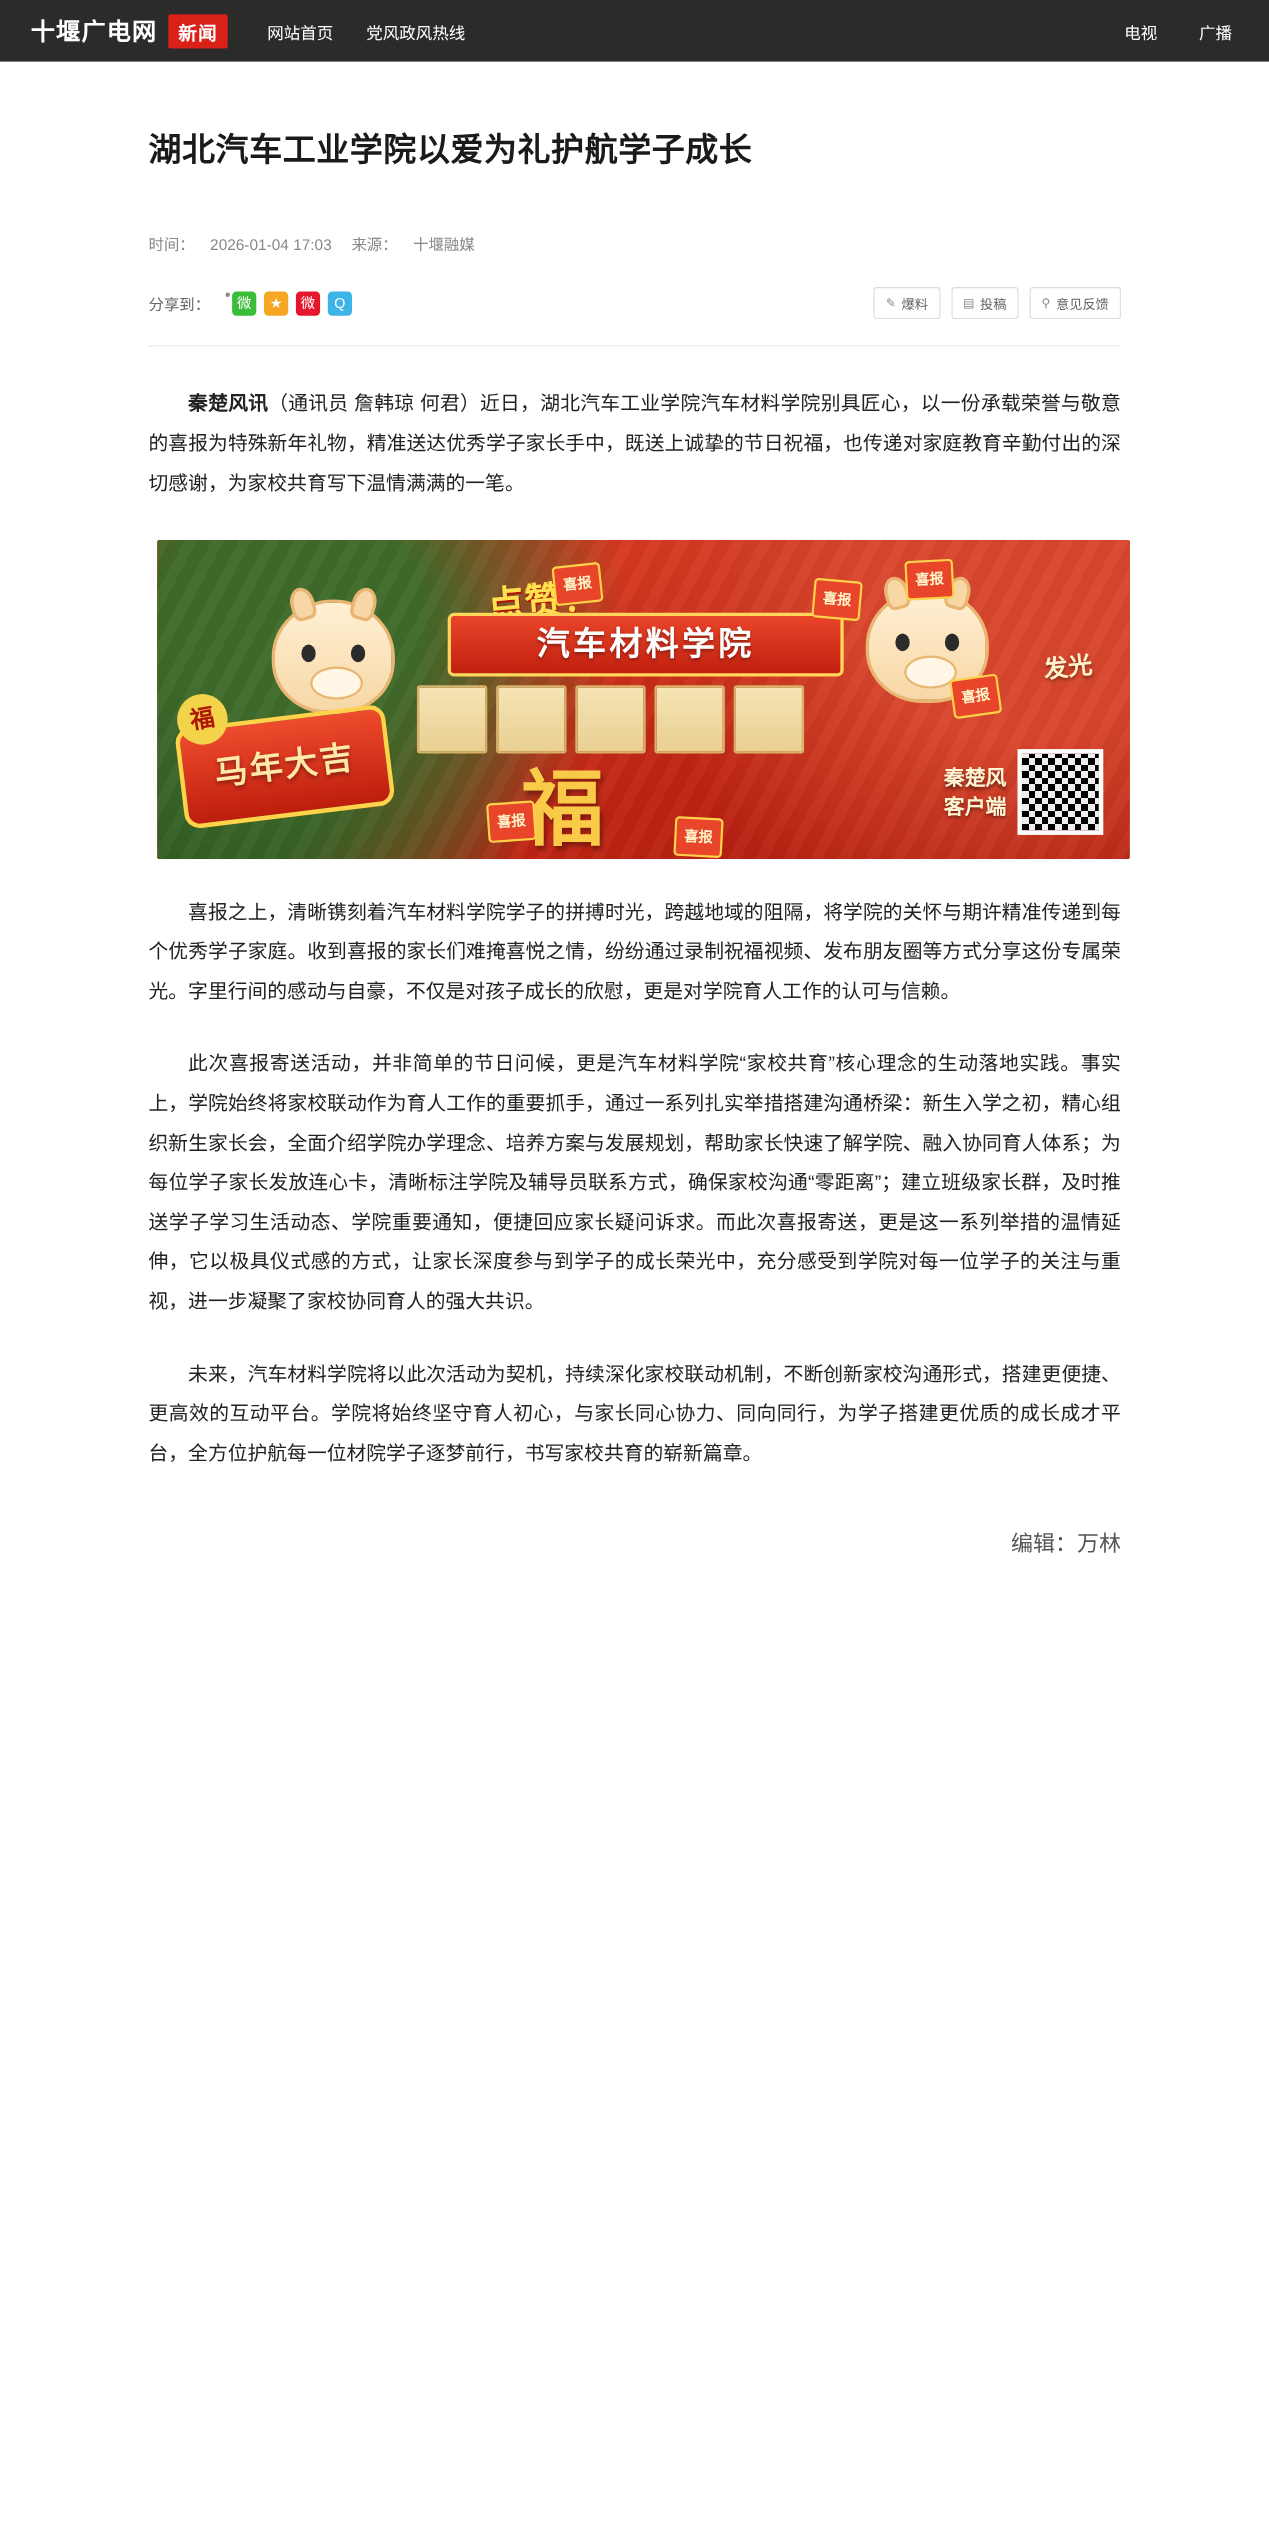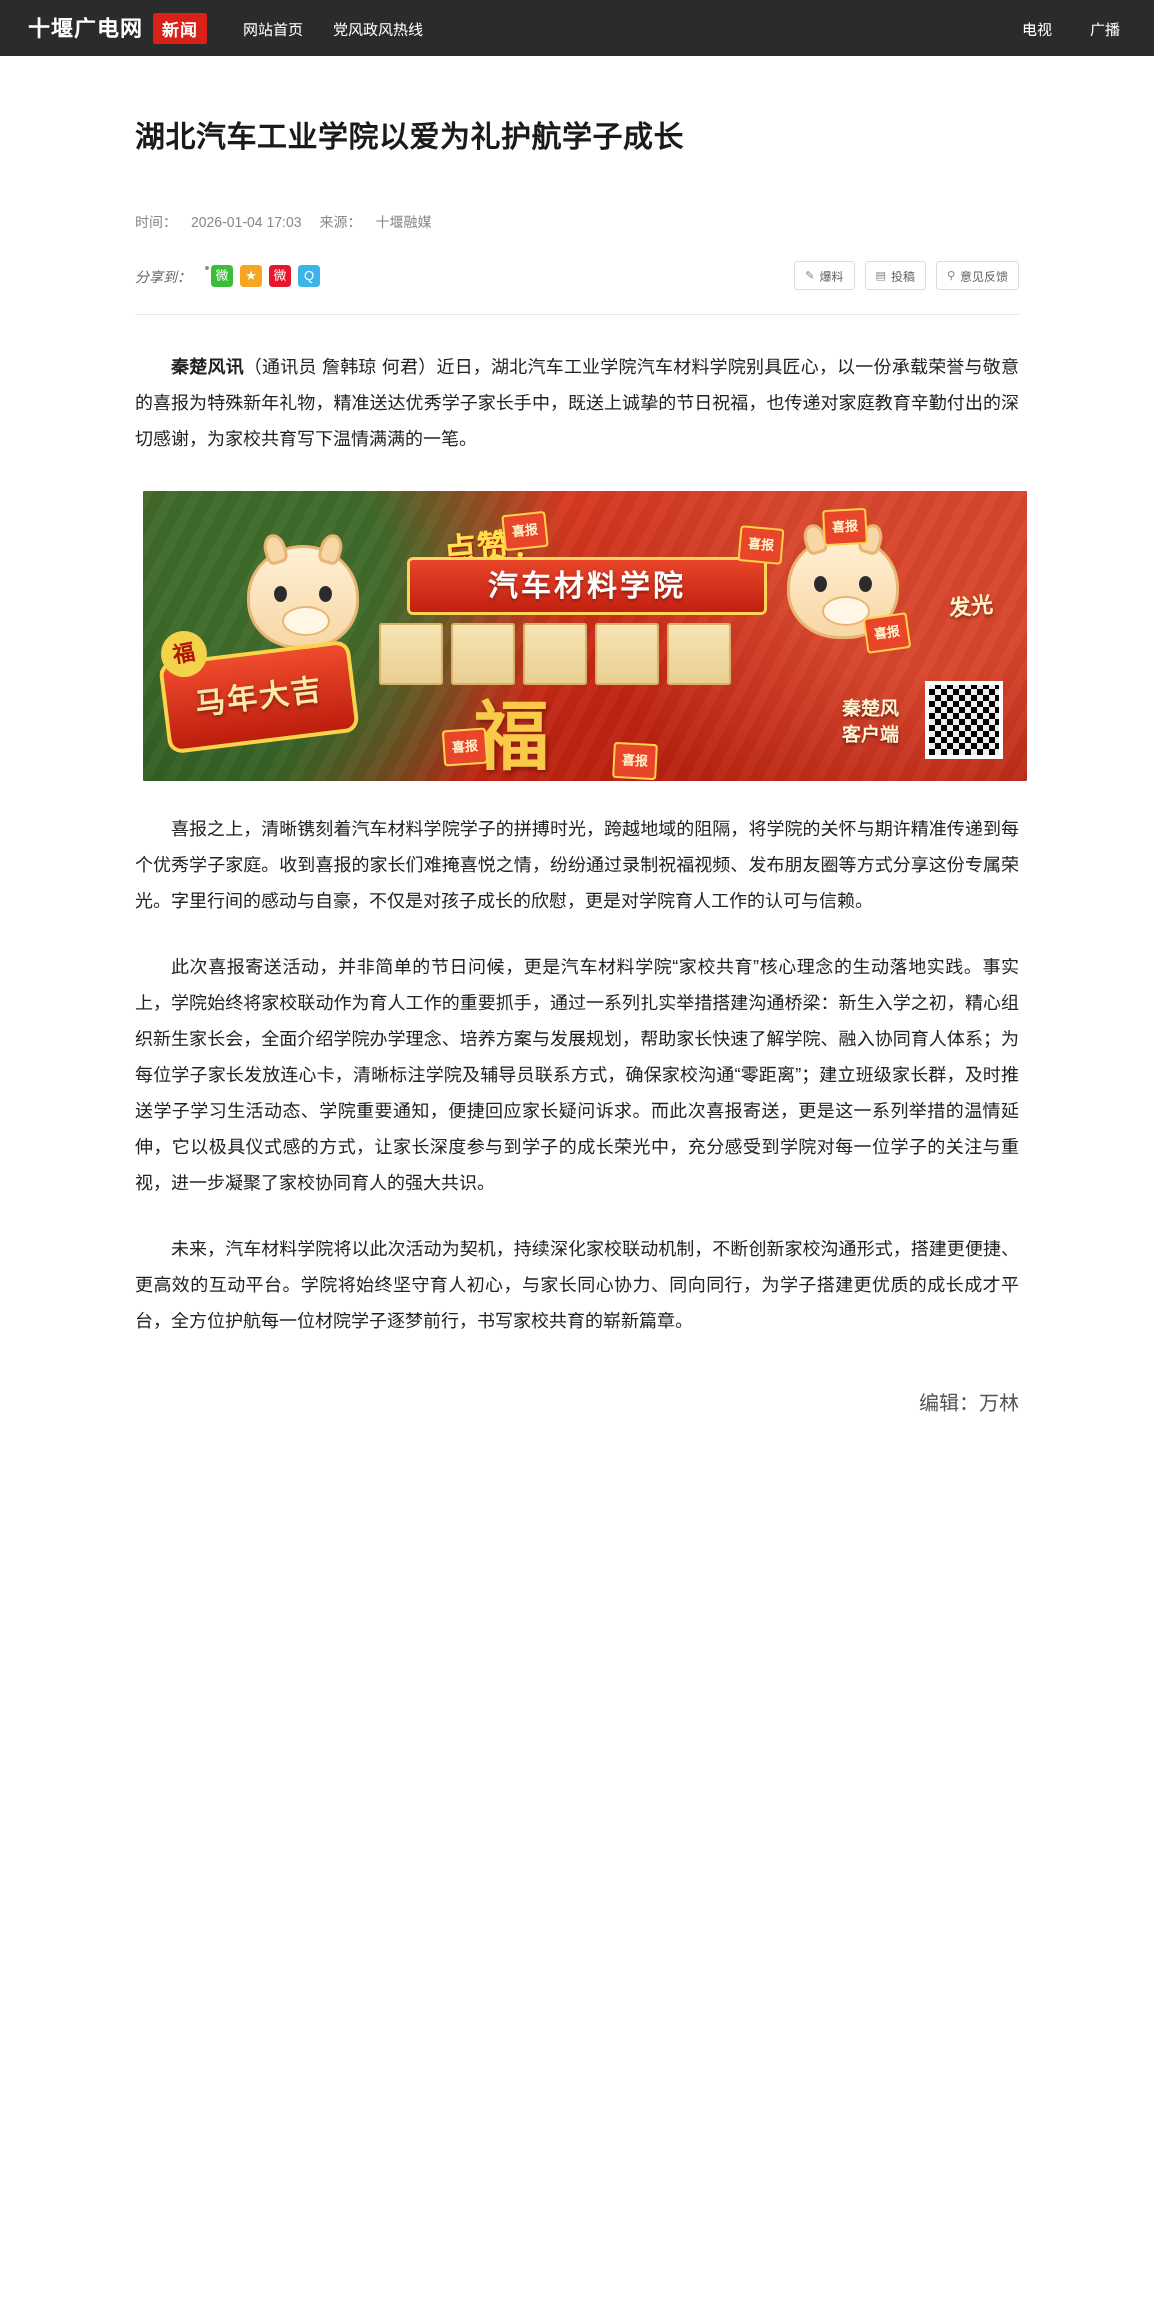--- a/index.html
+++ b/index.html
@@ -115,21 +115,20 @@
   
   .share-row {
     display: flex;
     align-items: center;
     padding: 30px 8px 0 8px;
   }
   .share-label {
     font-size: 14px;
     color: #666;
     margin-right: 14px;
-    font-style: italic;
   }
   .share-icons {
     display: flex;
     align-items: center;
     gap: 7px;
   }
   .share-dot {
     width: 4px;
     height: 4px;
     background: #888;
@@ -359,21 +358,21 @@
     width: 78px;
     height: 78px;
     background:
       repeating-linear-gradient(0deg, #111 0 6px, #fff 6px 12px),
       repeating-linear-gradient(90deg, #111 0 6px, #fff 6px 12px);
     background-blend-mode: difference;
     border: 4px solid #fff;
   }
   .fig-qr-label {
     position: absolute;
-    right: 128px;
+    right: 112px;
     bottom: 34px;
     color: #fff5d2;
     font-size: 19px;
     font-weight: bold;
     line-height: 1.35;
     text-align: right;
     text-shadow: 0 2px 3px rgba(0,0,0,0.45);
   }
   .fig-tag {
     position: absolute;

